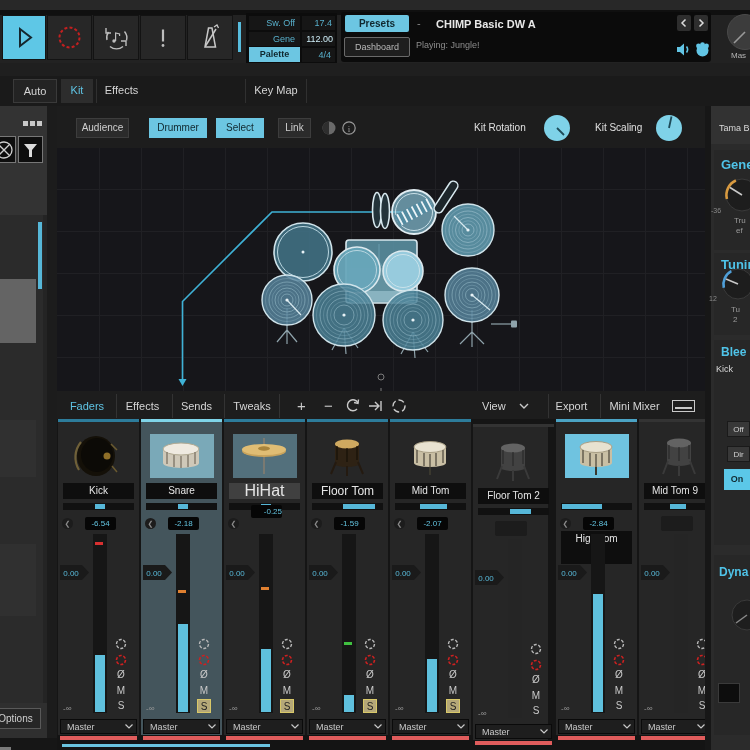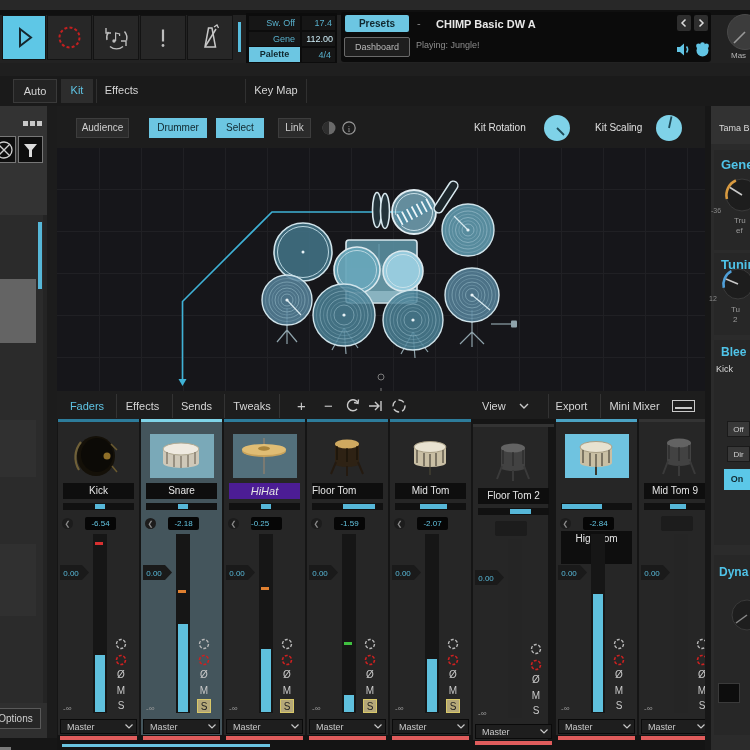--- a/index.html
+++ b/index.html
@@ -367,25 +367,25 @@
         <div class="abs" style="left:2px;top:317px;width:77px;height:4px;background:#e05c5c;"></div>
       </div>
       <div class="abs" style="left:224px;top:419px;width:81px;height:316px;background:#262626;">
         <div class="abs" style="left:0;top:0;width:81px;height:3px;background:#2d7c9b;"></div>
         <div class="abs" style="left:9px;top:15px;width:64px;height:44px;background:#53707c;"><svg width="62" height="44" viewBox="0 0 62 44">
     <path d="M31 4 v36" stroke="#7a7a72" stroke-width="2"></path>
     <ellipse cx="31" cy="17" rx="22" ry="6" fill="#c8a35c"></ellipse>
     <ellipse cx="31" cy="15.5" rx="22" ry="5.5" fill="#e0bd74"></ellipse>
     <ellipse cx="31" cy="14.5" rx="6" ry="2.2" fill="#a8843c"></ellipse>
   </svg></div>
-        <div class="abs" style="left:5px;top:64px;width:71px;height:16px;background:#4c1d95;color:#e5e5e5;font-size:11px;text-align:center;line-height:16px;white-space:nowrap;overflow:hidden;font-style:italic;">HiHat</div>
+        <div class="abs" style="left:5px;top:64px;width:71px;height:16px;background:#404040;color:#e5e5e5;font-size:16px;text-align:center;line-height:16px;white-space:nowrap;overflow:hidden;">HiHat</div>
         <div class="abs" style="left:5px;top:84px;width:71px;height:7px;background:#111;"></div>
         <div class="abs" style="left:37px;top:85px;width:10px;height:5px;background:#56b7d8;"></div>
         <div class="abs" style="left:4px;top:99px;width:11px;height:11px;border-radius:6px;background:#1c1c1c;color:#8a8a8a;font-size:7px;text-align:center;line-height:12px;">❮</div>
-        <div class="abs" style="left:27px;top:98px;width:31px;height:13px;background:#060606;border-radius:2px;color:#62c2de;font-size:8px;text-align:left;line-height:13px;">-0.25</div>
+        <div class="abs" style="left:27px;top:86px;width:31px;height:13px;background:#060606;border-radius:2px;color:#62c2de;font-size:8px;text-align:right;line-height:13px;">-0.25</div>
         <div class="abs" style="left:35px;top:115px;width:14px;height:179px;background:#161616;"></div>
         <div class="abs" style="left:37px;top:168px;width:8px;height:3px;background:#e08030;"></div>
         <div class="abs" style="left:37px;top:230px;width:10px;height:63px;background:#5fc0dd;"></div>
         <svg class="abs" style="left:2px;top:146px;" width="30" height="15" viewBox="0 0 30 15">
           <path d="M0 0 h22 l7 7.5 L22 15 H0 Z" fill="#1a1a1a"></path>
           <text x="11" y="10.5" font-size="8" fill="#58b8d8" text-anchor="middle" font-family="Liberation Sans">0.00</text>
         </svg>
         <div class="abs" style="left:56px;top:217px;width:14px;height:14px;"><svg width="14" height="14">
             <circle cx="7" cy="8" r="4.5" fill="none" stroke="#b9b9b9" stroke-width="1.4" stroke-dasharray="3 1.6"></circle>
           </svg></div>
@@ -405,21 +405,21 @@
       <div class="abs" style="left:307px;top:419px;width:81px;height:316px;background:#262626;">
         <div class="abs" style="left:0;top:0;width:81px;height:3px;background:#2d7c9b;"></div>
         <div class="abs" style="left:9px;top:15px;width:64px;height:44px;"><svg width="62" height="44" viewBox="0 0 62 44">
     <path d="M19 10 h24 v20 a12 3 0 0 1 -24 0 Z" fill="#2e2214"></path>
     <ellipse cx="31" cy="10" rx="12" ry="4.5" fill="#cfa960"></ellipse>
     <path d="M20 28 l-5 12 M42 28 l5 12 M31 32 v10" stroke="#241a10" stroke-width="2"></path>
     <g stroke="#171208" stroke-width="1.2">
               <path d="M21 12 v14 M31 14 v14 M41 12 v14"></path>
             </g>
   </svg></div>
-        <div class="abs" style="left:5px;top:64px;width:71px;height:16px;background:#0e0e0e;color:#e5e5e5;font-size:10px;line-height:16px;white-space:nowrap;overflow:hidden;">Floor Tom</div>
+        <div class="abs" style="left:5px;top:64px;width:71px;height:16px;background:#0e0e0e;color:#e5e5e5;font-size:12px;text-align:center;line-height:16px;white-space:nowrap;overflow:hidden;">Floor Tom</div>
         <div class="abs" style="left:5px;top:84px;width:71px;height:7px;background:#111;"></div>
         <div class="abs" style="left:36px;top:85px;width:32px;height:5px;background:#56b7d8;"></div>
         <div class="abs" style="left:4px;top:99px;width:11px;height:11px;border-radius:6px;background:#1c1c1c;color:#8a8a8a;font-size:7px;text-align:center;line-height:12px;">❮</div>
         <div class="abs" style="left:27px;top:98px;width:31px;height:13px;background:#060606;border-radius:2px;color:#62c2de;font-size:8px;text-align:center;line-height:13px;">-1.59</div>
         <div class="abs" style="left:35px;top:115px;width:14px;height:179px;background:#161616;"></div>
         <div class="abs" style="left:37px;top:223px;width:8px;height:3px;background:#40c040;"></div>
         <div class="abs" style="left:37px;top:276px;width:10px;height:17px;background:#5fc0dd;"></div>
         <svg class="abs" style="left:2px;top:146px;" width="30" height="15" viewBox="0 0 30 15">
           <path d="M0 0 h22 l7 7.5 L22 15 H0 Z" fill="#1a1a1a"></path>
           <text x="11" y="10.5" font-size="8" fill="#58b8d8" text-anchor="middle" font-family="Liberation Sans">0.00</text>

